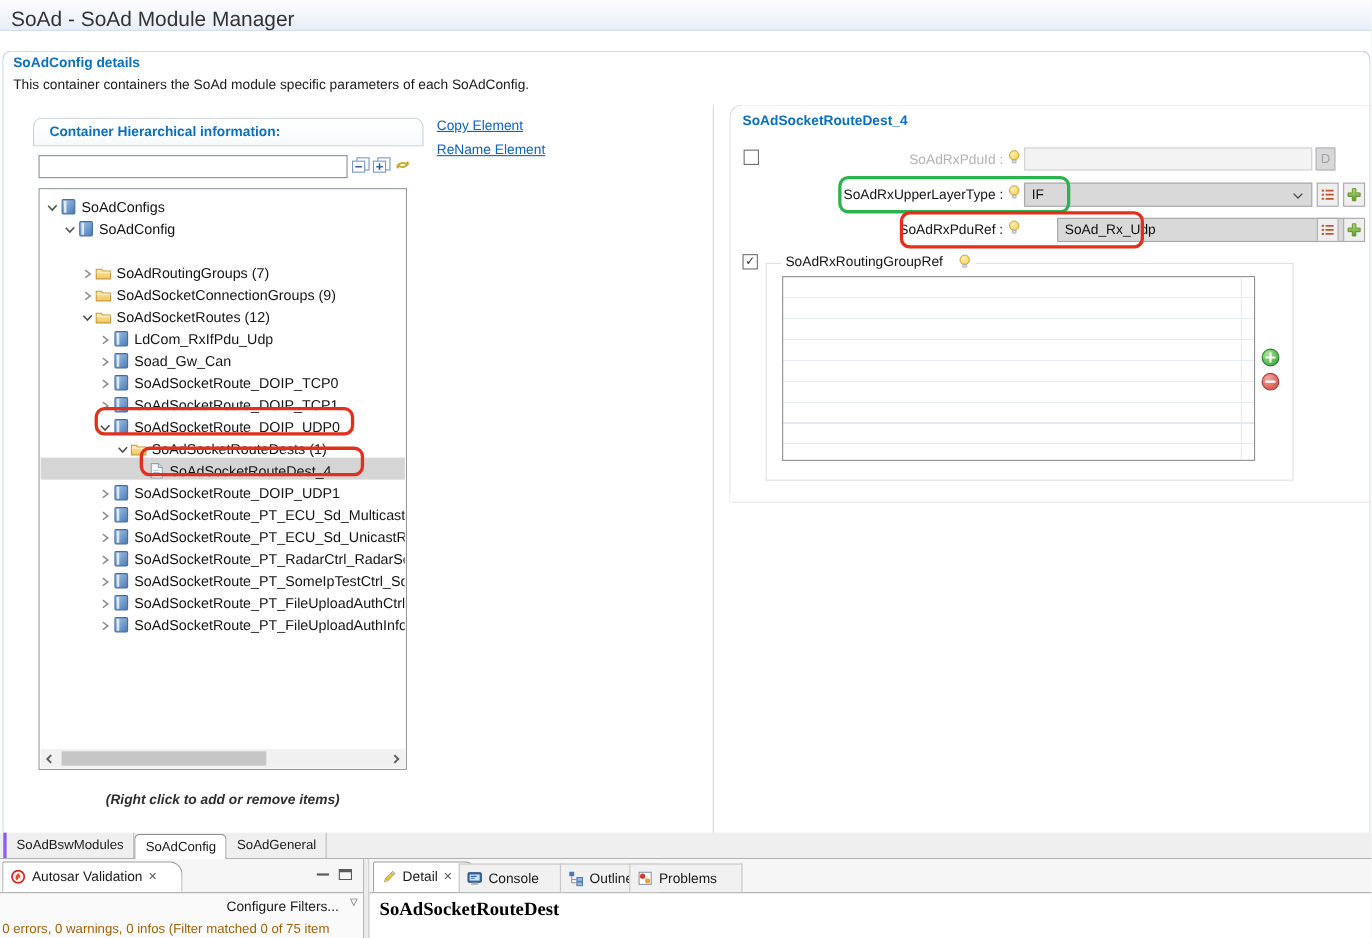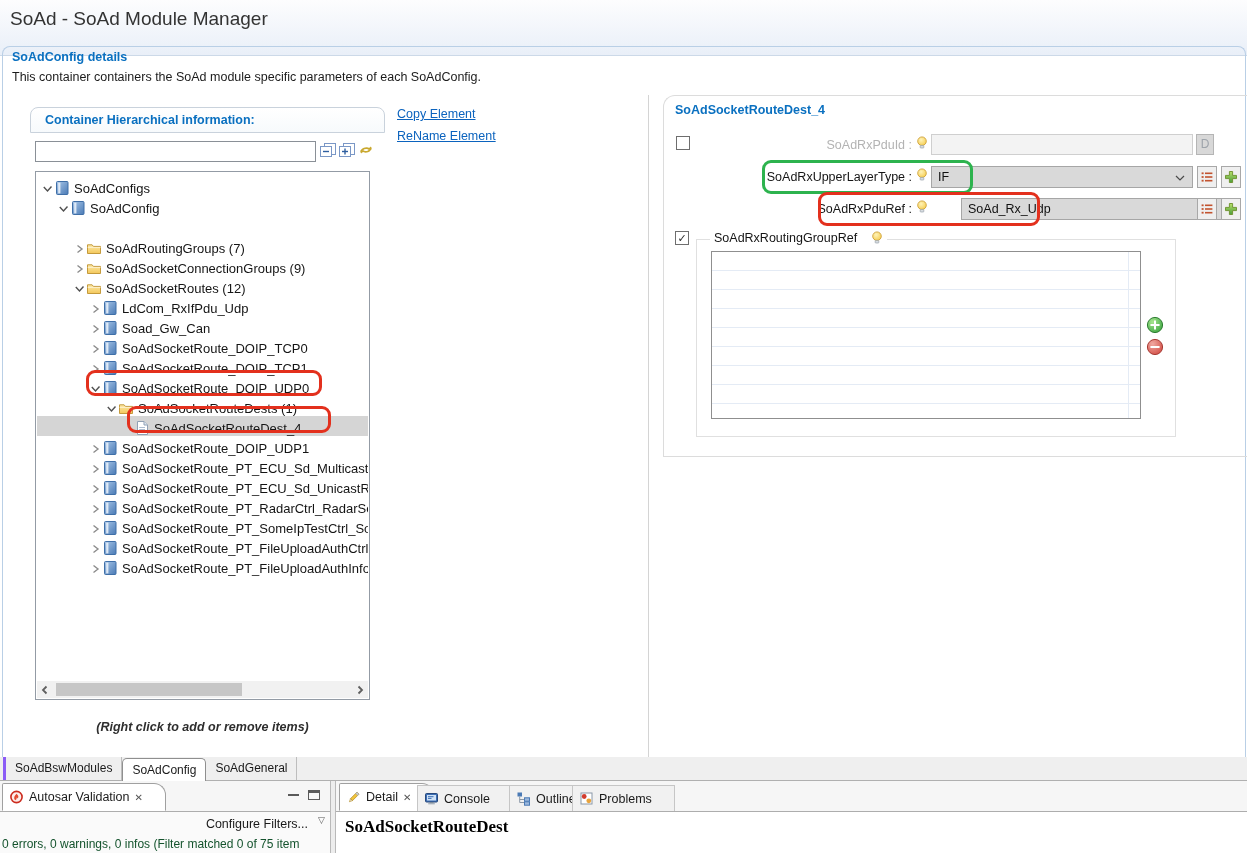--- a/index.html
+++ b/index.html
@@ -1,20 +1,20 @@
 <!DOCTYPE html>
 <html><head>
 <meta charset="utf-8">
 <style>
   * { margin:0; padding:0; box-sizing:border-box; }
   body { font-family:"Liberation Sans","DejaVu Sans",sans-serif; background:#fff; }
   #app { position:relative; width:1247px; height:853px; background:#fff; overflow:hidden; color:#1b1b1b; }
 
   
-  .titlebar { position:absolute; left:0; top:0; width:1247px; height:56px;
+  .titlebar { position:absolute; left:0; top:0; width:1247px; height:28px;
     background:linear-gradient(#fdfdfe,#e9eff8); border-bottom:1px solid #ccd9e8; }
   .titlebar .title { position:absolute; left:10px; top:8px; font-size:19px; color:#333; }
 
   
   .section-box { position:absolute; left:2px; top:46px; width:1244px; height:711px;
     border:1px solid #b9cfe6; border-bottom:none; border-radius:8px 8px 0 0; pointer-events:none; }
   .section-title { position:absolute; left:12px; top:50px; font-size:12.5px; font-weight:bold; color:#0a70c0; }
   .section-desc { position:absolute; left:12px; top:70px; font-size:12.5px; color:#1b1b1b; }
 
   
@@ -102,21 +102,21 @@
   .vtab.active { background:#fff; border:1px solid #a0a0a0; border-bottom:1px solid #fff; border-radius:2px 12px 0 0; }
   .vtab.flat { border:1px solid #c6c6c6; border-bottom:none; background:#f1f1f1; top:4px; height:26px; border-radius:0; }
   .tab-close { font-size:10px; color:#555; cursor:pointer; }
 
   .minmax { position:absolute; top:9px; width:12px; height:10px; cursor:pointer; }
   .min-glyph { position:absolute; left:0; bottom:4px; width:11px; height:2px; background:#5a5a5a; }
   .max-glyph { position:absolute; inset:0; border:1px solid #5a5a5a; border-top:3px solid #5a5a5a; }
 
   .cfg-filters { position:absolute; right:22px; top:36px; font-size:12.5px; color:#1a1a1a; cursor:pointer; }
   .menu-arrow { position:absolute; right:5px; top:34px; font-size:9px; color:#555; cursor:pointer; }
-  .vstatus { position:absolute; left:2px; top:56px; width:327px; font-size:12px; color:#14532d;
+  .vstatus { position:absolute; left:2px; top:56px; width:327px; font-size:12px; color:#a16207;
     white-space:nowrap; overflow:hidden; }
 
   .detail-heading { position:absolute; left:9px; top:36px; font-family:"Liberation Serif","DejaVu Serif",serif;
     font-weight:bold; font-size:17px; color:#000; }
 
   .ic { display:block; }
   .defs-hidden { position:absolute; width:0; height:0; overflow:hidden; }
 </style>
 </head>
 <body>

